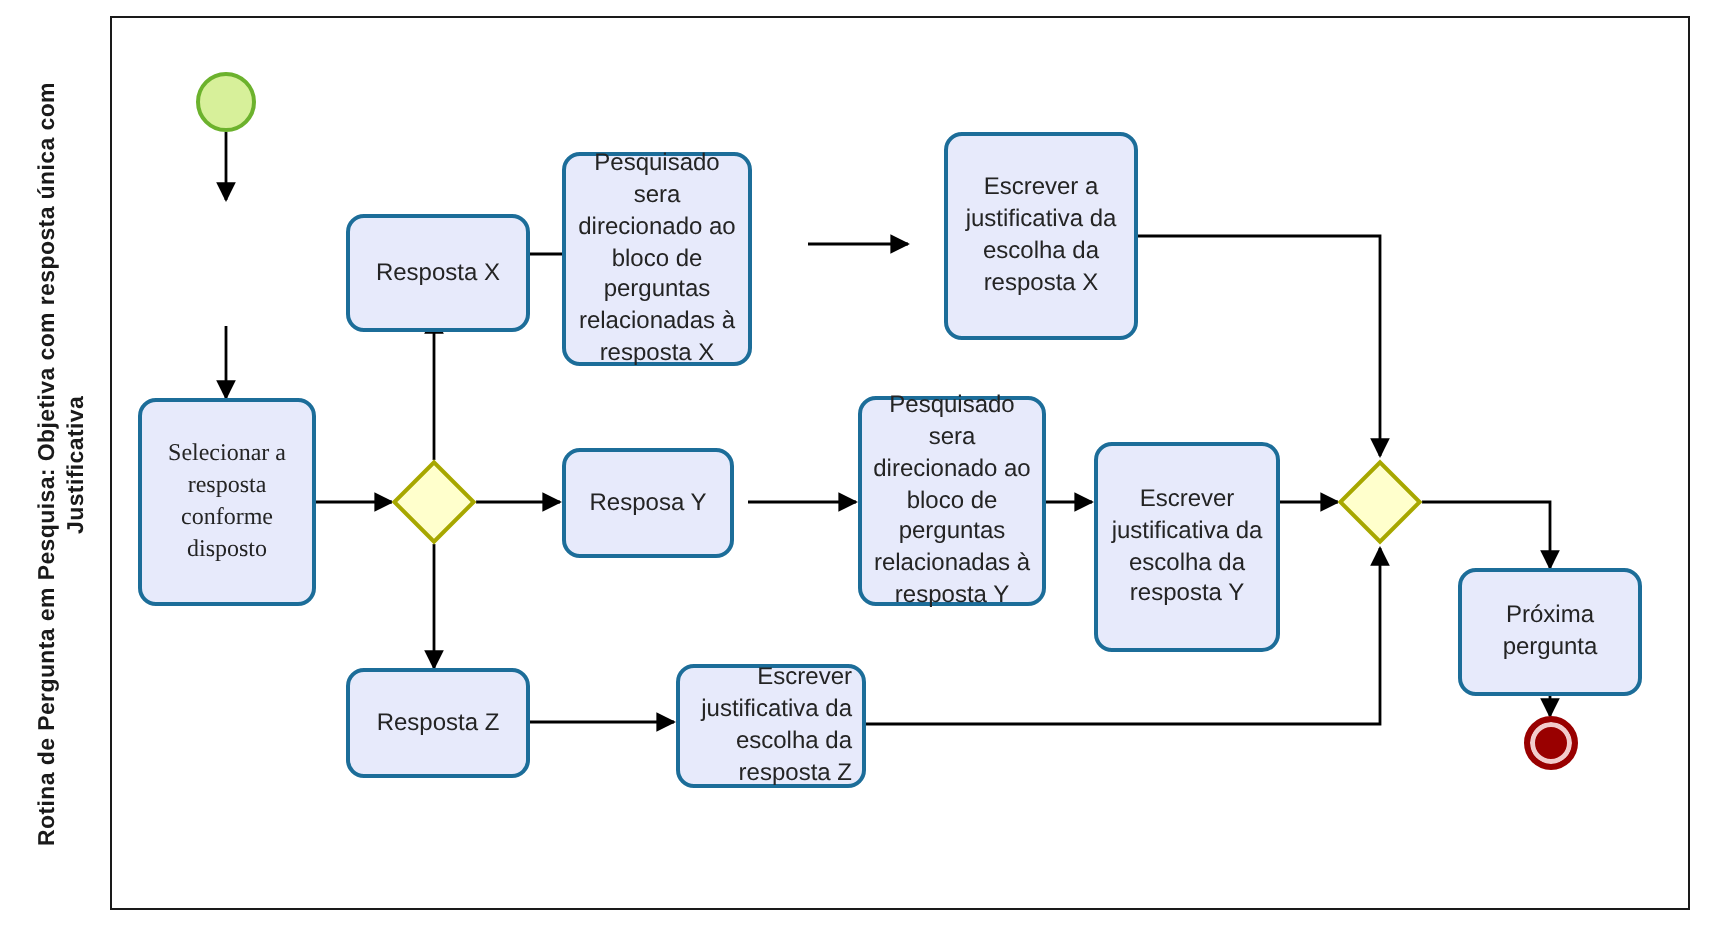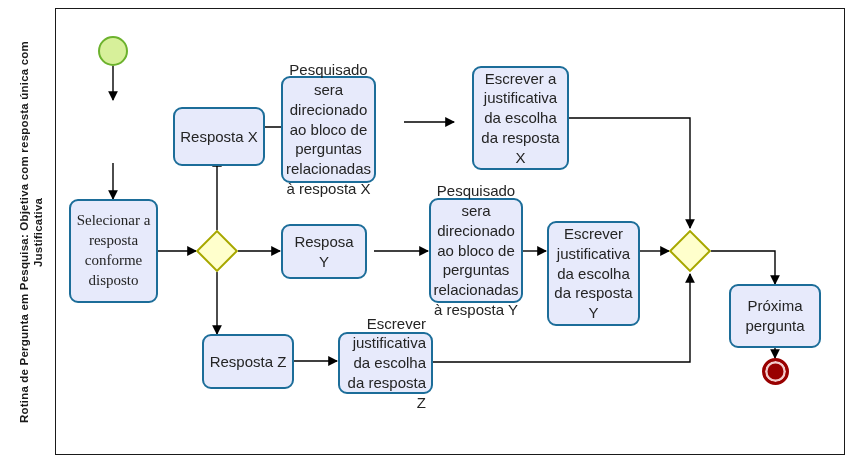--- a/index.html
+++ b/index.html
@@ -67,21 +67,21 @@
   .task {
     position: absolute;
     box-sizing: border-box;
     background: #e7eafb;
     border: 2px solid #1c6d99;
     border-radius: 9px;
     display: flex;
     align-items: center;
     justify-content: center;
     text-align: center;
-    font-size: 15px;
+    font-size: 12px;
     line-height: 1.32;
     color: #242424;
     padding: 3px 5px;
   }
   .gateway {
     position: absolute;
     box-sizing: border-box;
     background: #ffffcc;
     border: 2px solid #a7a700;
     transform: rotate(45deg);
@@ -164,21 +164,21 @@
   <div class="task" style="left:281px; top:76px; width:95px; height:107px;">Pesquisado sera direcionado ao bloco de perguntas relacionadas à resposta X</div>
 
   <div class="task" style="left:472px; top:66px; width:97px; height:104px;">Escrever a justificativa da escolha da resposta X</div>
 
   <div class="task" style="left:281px; top:224px; width:86px; height:55px;">Resposa Y</div>
 
   <div class="task" style="left:429px; top:198px; width:94px; height:105px;">Pesquisado sera direcionado ao bloco de perguntas relacionadas à resposta Y</div>
 
   <div class="task" style="left:547px; top:198px; width:93px; height:105px;margin-top:23px;">Escrever justificativa da escolha da resposta Y</div>
 
-  <div class="task" style="left:173px; top:334px; width:92px; height:55px;margin-left:29px;">Resposta Z</div>
+  <div class="task" style="left:173px; top:334px; width:92px; height:55px;">Resposta Z</div>
 
   <div class="task" style="left:338px; top:332px; width:95px; height:62px;text-align:right;">Escrever justificativa da escolha da resposta Z</div>
 
   <div class="task" style="left:729px; top:284px; width:92px; height:64px;">Próxima pergunta</div>
 
   <div class="gateway" style="left:202px; top:236px; width:30px; height:30px;"></div>
 
   <div class="gateway" style="left:675px; top:236px; width:30px; height:30px;"></div>
 
   <div class="event-end" style="left:762px; top:358px; width:27px; height:27px;"></div>

